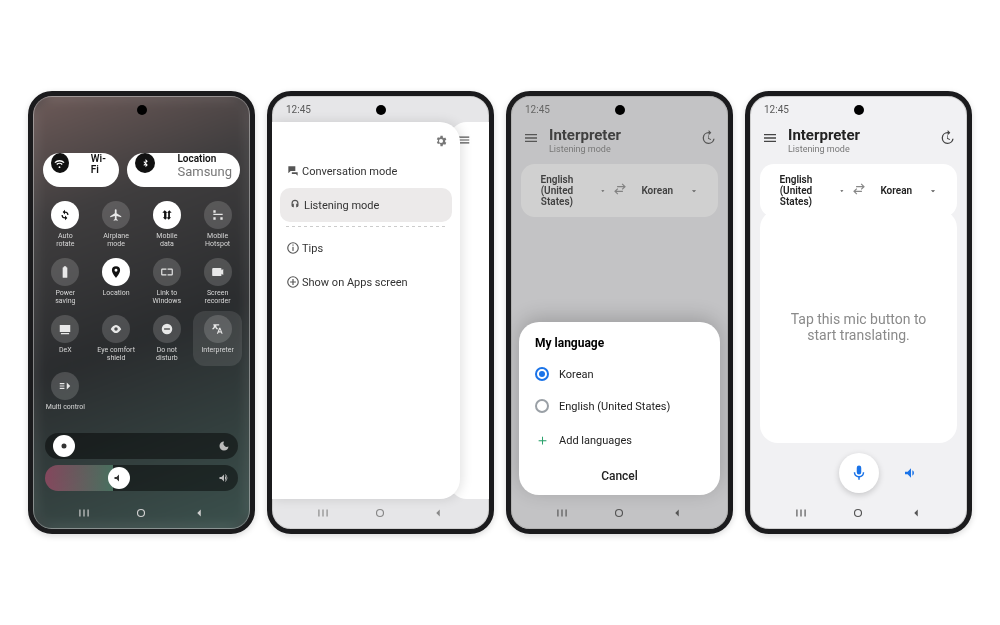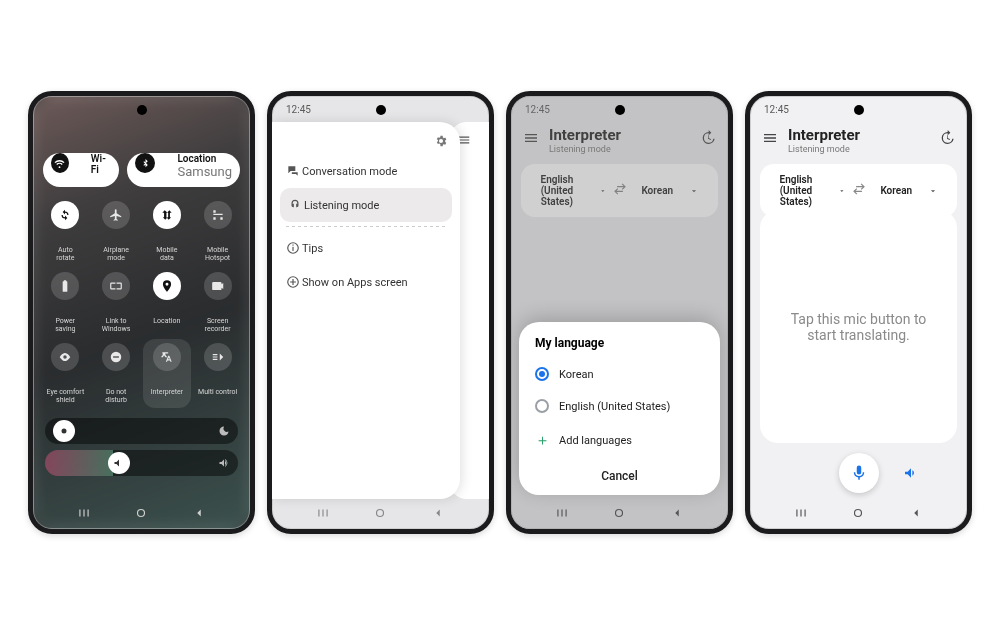--- a/index.html
+++ b/index.html
@@ -19,21 +19,21 @@
   .p1 .layer { position:absolute; inset:0; backdrop-filter:blur(6px); }
   .p1-top { display:flex; justify-content:flex-end; gap:12px; padding:28px 16px 10px; }
   .p1-top svg { fill:#fff; }
   .pill-row { display:flex; gap:8px; padding:0 10px 6px; }
   .pill { flex:1; height:34px; background:#fff; border-radius:18px; display:flex; padding:0 8px; gap:22px; }
   .pill .ico { width:20px; height:20px; border-radius:50%; background:#111; display:flex; align-items:center; justify-content:center; }
   .pill .ico svg { fill:#fff; width:11px; height:11px; }
   .pill .lbl { font-size:10px; font-weight:600; color:#111; }
   .pill .sub { font-size:13px; color:#777; }
   .qs-grid { display:grid; grid-template-columns:repeat(4,1fr); gap:2px 2px; padding:4px 8px; }
-  .qs { display:flex; flex-direction:column; align-items:center; gap:17px; padding:4px 0; border-radius:12px; }
+  .qs { display:flex; flex-direction:column; align-items:center; gap:3px; padding:4px 0; border-radius:12px; }
   .qs.hl { background:rgba(255,255,255,.10); }
   .qs .circ { width:28px; height:28px; border-radius:50%; background:rgba(255,255,255,.16); display:flex; align-items:center; justify-content:center; }
   .qs .circ.on { background:#fff; }
   .qs .circ svg { width:14px; height:14px; fill:#e8e8e8; }
   .qs .circ.on svg { fill:#111; }
   .qs .lbl { font-size:7px; color:#d7d7d7; text-align:center; line-height:1.15; min-height:16px; }
   .slider { margin:6px 12px; height:26px; background:rgba(0,0,0,.45); border-radius:14px; position:relative; display:flex; align-items:center; justify-content:space-between; padding:0 8px; }
   .slider .knob { width:22px; height:22px; border-radius:50%; background:#fff; display:flex; align-items:center; justify-content:center; }
   .slider .knob svg { width:12px; height:12px; fill:#333; }
   .slider .endico svg { width:12px; height:12px; fill:#bbb; }
@@ -155,42 +155,50 @@
         </div>
         <div class="qs">
           <div class="circ">
             <svg viewBox="0 0 24 24">
               <path d="M15 4h-1V2h-4v2H9a1 1 0 0 0-1 1v16a1 1 0 0 0 1 1h6a1 1 0 0 0 1-1V5a1 1 0 0 0-1-1z"></path>
             </svg>
           </div>
           <div class="lbl">Power<br>saving</div>
         </div>
         <div class="qs">
+          <div class="circ on">
+            <svg viewBox="0 0 24 24">
+              <path d="M12 2a7 7 0 0 0-7 7c0 5 7 13 7 13s7-8 7-13a7 7 0 0 0-7-7zm0 9.5A2.5 2.5 0 1 1 14.5 9 2.5 2.5 0 0 1 12 11.5z"></path>
+            </svg>
+          </div>
+          <div class="lbl">Location</div>
+        </div>
+        <div class="qs">
           <div class="circ">
             <svg viewBox="0 0 24 24">
               <path d="M4 6h7v2H4v8h7v2H4a2 2 0 0 1-2-2V8a2 2 0 0 1 2-2zm9 0h7a2 2 0 0 1 2 2v8a2 2 0 0 1-2 2h-7v-2h7V8h-7z"></path>
             </svg>
           </div>
           <div class="lbl">Link to<br>Windows</div>
         </div>
         <div class="qs">
-          <div class="circ on">
-            <svg viewBox="0 0 24 24">
-              <path d="M12 2a7 7 0 0 0-7 7c0 5 7 13 7 13s7-8 7-13a7 7 0 0 0-7-7zm0 9.5A2.5 2.5 0 1 1 14.5 9 2.5 2.5 0 0 1 12 11.5z"></path>
-            </svg>
-          </div>
-          <div class="lbl">Location</div>
-        </div>
-        <div class="qs">
           <div class="circ">
             <svg viewBox="0 0 24 24">
               <path d="M4 5h12a2 2 0 0 1 2 2v2l3-2v10l-3-2v2a2 2 0 0 1-2 2H4a2 2 0 0 1-2-2V7a2 2 0 0 1 2-2z"></path>
             </svg>
           </div>
           <div class="lbl">Screen<br>recorder</div>
+        </div>
+        <div class="qs">
+          <div class="circ">
+            <svg viewBox="0 0 24 24">
+              <path d="M3 5h18v12H3zm2 14h14v2H5z"></path>
+            </svg>
+          </div>
+          <div class="lbl">DeX</div>
         </div>
         <div class="qs">
           <div class="circ">
             <svg viewBox="0 0 24 24">
               <path d="M12 5C7 5 3 12 3 12s4 7 9 7 9-7 9-7-4-7-9-7zm0 10a3 3 0 1 1 3-3 3 3 0 0 1-3 3z"></path>
             </svg>
           </div>
           <div class="lbl">Eye comfort<br>shield</div>
         </div>
         <div class="qs">

